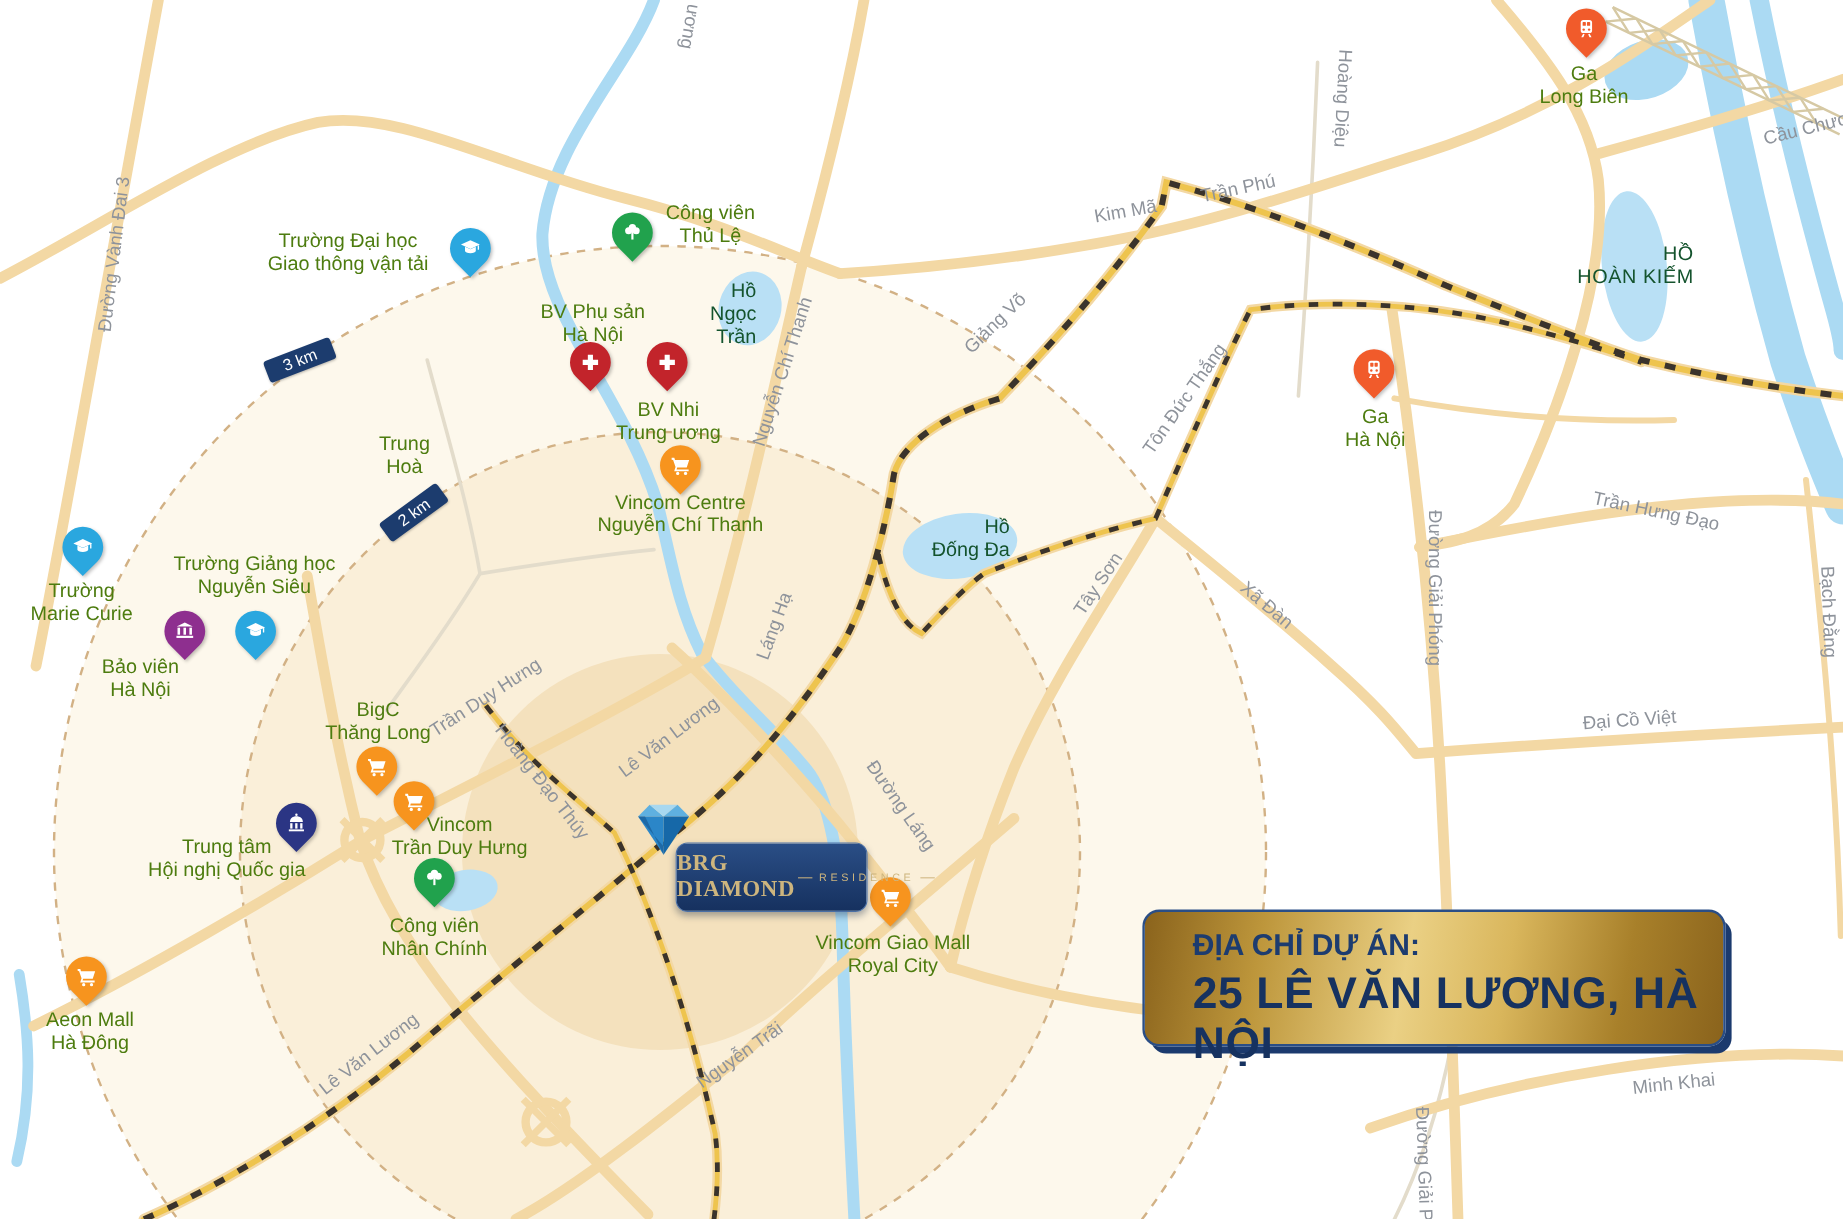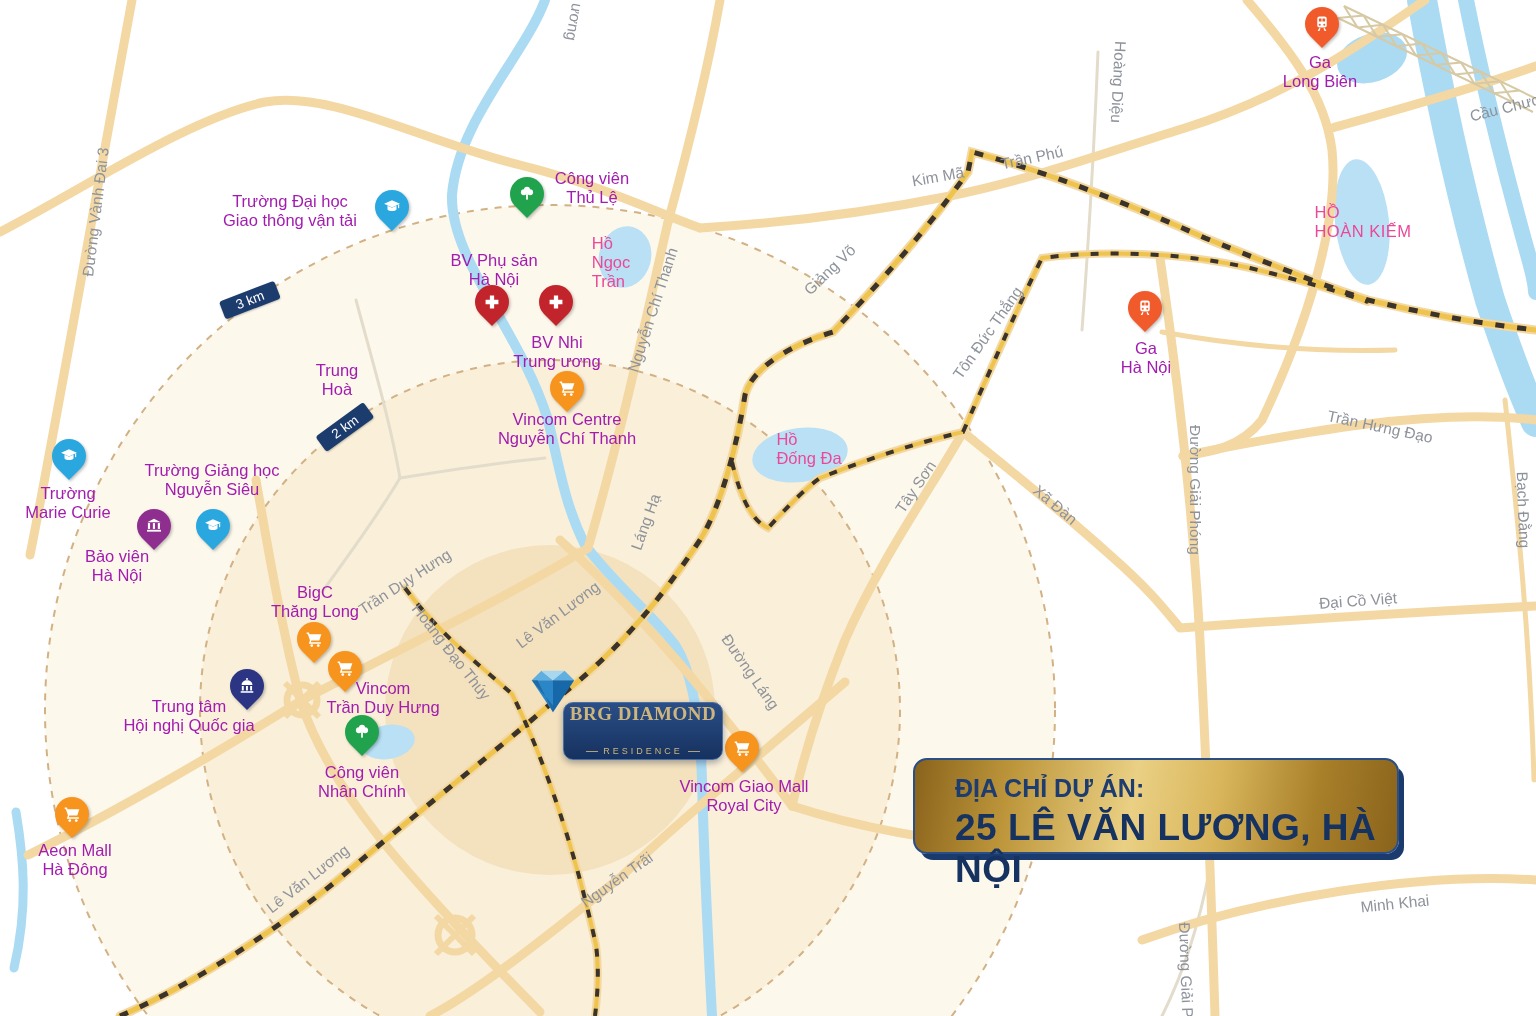--- a/index.html
+++ b/index.html
@@ -10,46 +10,46 @@
 
   
   .pin{position:absolute;width:34px;height:34px;border-radius:50% 50% 50% 0;
        transform:rotate(-45deg);margin:-41px 0 0 -17px;box-shadow:0 2px 3px rgba(0,0,0,.25)}
   .pin .ic{position:absolute;inset:0;display:flex;align-items:center;justify-content:center;
        transform:rotate(45deg)}
   .pin svg{width:18px;height:18px;fill:#fff}
 
   
   .plabel{position:absolute;transform:translate(-50%,-50%);text-align:center;
-          color:#a21caf;font-size:16.5px;line-height:1.16;white-space:nowrap}
+          color:#4d7c0f;font-size:16.5px;line-height:1.16;white-space:nowrap}
   .rlabel{position:absolute;transform:translate(-50%,-50%) rotate(var(--r,0deg));
           color:#8E939B;font-size:15.5px;white-space:nowrap}
   .rlabel.anchored{transform:rotate(var(--r,0deg));transform-origin:left top}
-  .llabel{position:absolute;transform:translate(-50%,-50%);text-align:left;
-          color:#ec4899;font-size:16.5px;line-height:1.15;white-space:nowrap}
+  .llabel{position:absolute;transform:translate(-50%,-50%);text-align:right;
+          color:#14532d;font-size:16.5px;line-height:1.15;white-space:nowrap}
   .caps{letter-spacing:.5px}
 
   .km{position:absolute;background:#1C3C6E;color:#fff;font-size:13.5px;
       padding:2px 15px;border-radius:3px;white-space:nowrap;
       transform:translate(-50%,-50%) rotate(var(--r,0deg));box-shadow:0 1px 2px rgba(0,0,0,.25)}
 
   
   .logo-plate{position:absolute;left:563px;top:702px;width:158px;height:56px;
       background:linear-gradient(180deg,#2A4E86,#16315F);border:1px solid #4A6FA5;
-      border-radius:10px;display:flex;flex-direction:column;align-items:center;
-      justify-content:flex-start;gap:21px;box-shadow:0 3px 6px rgba(10,30,60,.35)}
+      border-radius:10px;display:flex;flex-direction:row;align-items:center;
+      justify-content:space-between;gap:3px;box-shadow:0 3px 6px rgba(10,30,60,.35)}
   .logo-title{font-family:"Liberation Serif", serif;font-size:19px;font-weight:bold;
       color:#CDB57E;letter-spacing:.5px}
   .logo-sub{display:flex;align-items:center;gap:5px;font-size:9px;letter-spacing:3px;
       color:#CDB57E}
   .logo-sub .bar{display:inline-block;width:12px;height:1px;background:#CDB57E;opacity:.85}
   .diamond-icon{position:absolute;left:524px;top:666px}
 
   
-  .banner{position:absolute;left:913px;top:758px;width:486px;height:96px;box-sizing:border-box;
+  .banner{position:absolute;left:952px;top:758px;width:486px;height:114px;box-sizing:border-box;
       border-radius:14px;border:2px solid #2A4E86;box-shadow:6px 7px 0 -1px #1B3A6E;
       background:linear-gradient(100deg,#8A631C 0%,#BD963B 20%,#EAD084 45%,#D9B65C 62%,#A8802A 82%,#8A631C 100%);
       padding:14px 0 15px 40px}
   .banner-label{font-size:25px;font-weight:600;color:#1D3C6F}
   .banner-address{font-size:37px;font-weight:800;color:#163260;margin-top:4px;letter-spacing:.5px}
 </style>
 </head>
 <body>
 
 <div id="map">

